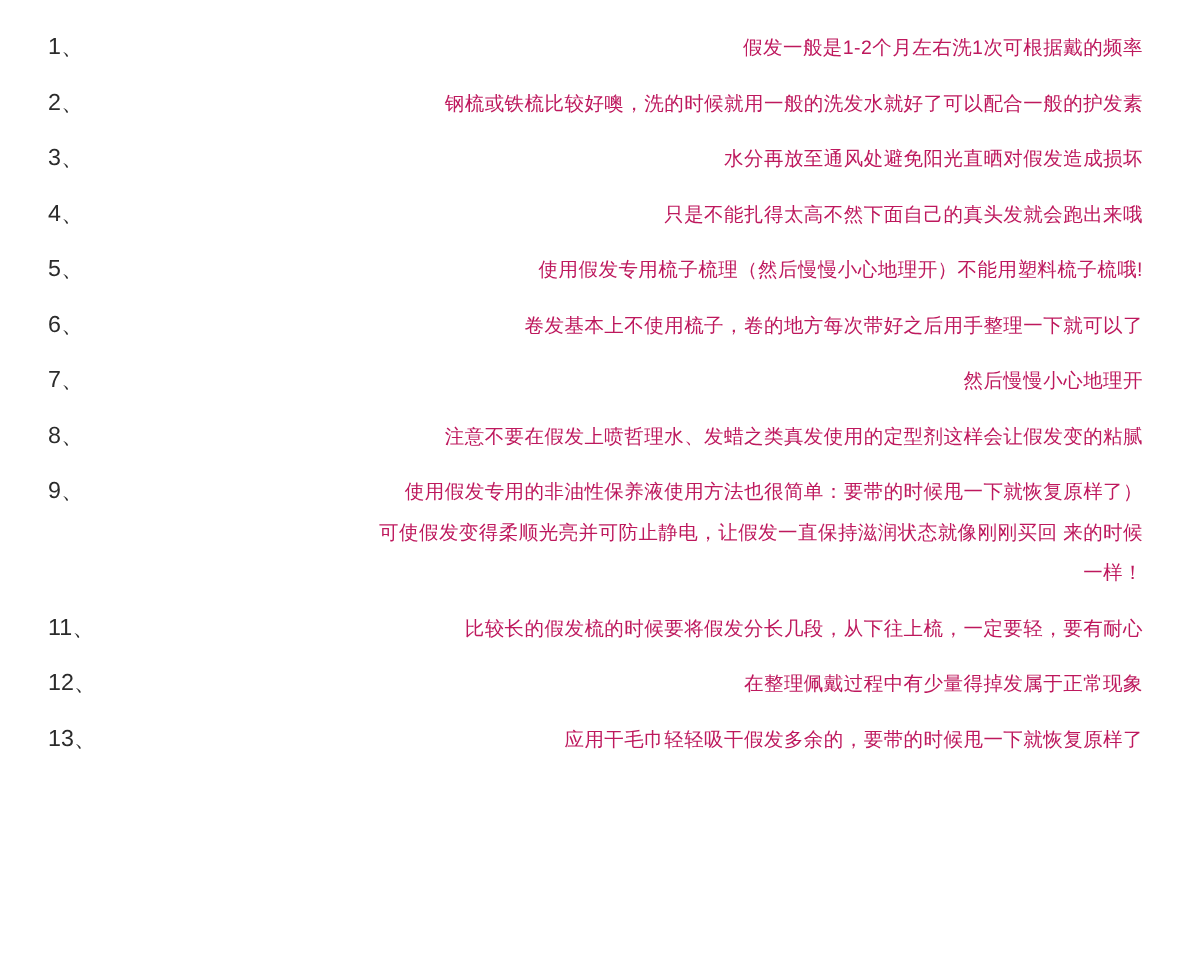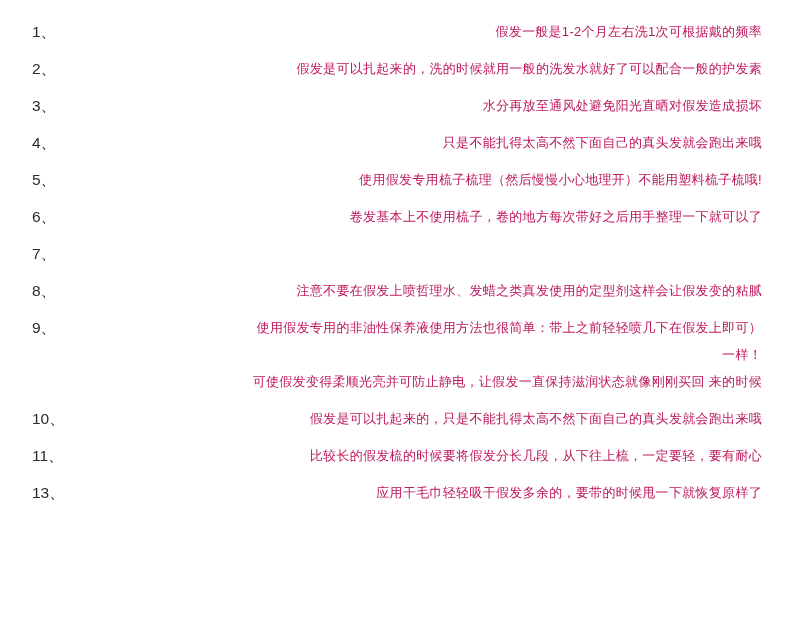--- a/index.html
+++ b/index.html
@@ -60,21 +60,21 @@
   <div class="item">
     <div class="num">1、</div>
     <div class="body-text">
       <span class="cont">假发一般是1-2个月左右洗1次可根据戴的频率</span>
     </div>
   </div>
 
   <div class="item">
     <div class="num">2、</div>
     <div class="body-text">
-      <span class="cont">假发是可以扎起来的，洗的时候就用一般的洗发水就好了可以配合一般的护发素</span>
+      <span class="cont">钢梳或铁梳比较好噢，洗的时候就用一般的洗发水就好了可以配合一般的护发素</span>
     </div>
   </div>
 
   <div class="item">
     <div class="num">3、</div>
     <div class="body-text">
       <span class="cont-indent">水分再放至通风处避免阳光直晒对假发造成损坏</span>
     </div>
   </div>
 
@@ -95,53 +95,54 @@
   <div class="item">
     <div class="num">6、</div>
     <div class="body-text">
       <span class="cont">卷发基本上不使用梳子，卷的地方每次带好之后用手整理一下就可以了</span>
     </div>
   </div>
 
   <div class="item">
     <div class="num">7、</div>
     <div class="body-text">
+      <span class="cont-indent">然后慢慢小心地理开</span>
     </div>
   </div>
 
   <div class="item">
     <div class="num">8、</div>
     <div class="body-text">
       <span class="cont">注意不要在假发上喷哲理水、发蜡之类真发使用的定型剂这样会让假发变的粘腻</span>
     </div>
   </div>
 
   <div class="item">
     <div class="num">9、</div>
     <div class="body-text">
-      <span class="cont">使用假发专用的非油性保养液使用方法也很简单：带上之前轻轻喷几下在假发上即可）</span>
+      <span class="cont">使用假发专用的非油性保养液使用方法也很简单：要带的时候甩一下就恢复原样了）</span>
+      <span class="cont-indent">可使假发变得柔顺光亮并可防止静电，让假发一直保持滋润状态就像刚刚买回 来的时候</span>
       <span class="cont-indent">一样！</span>
-      <span class="cont-indent">可使假发变得柔顺光亮并可防止静电，让假发一直保持滋润状态就像刚刚买回 来的时候</span>
     </div>
   </div>
 
-  <div class="item">
-    <div class="num">10、</div>
-    <div class="body-text">
-      <span class="cont">假发是可以扎起来的，只是不能扎得太高不然下面自己的真头发就会跑出来哦</span>
-    </div>
-  </div>
 
   <div class="item">
     <div class="num">11、</div>
     <div class="body-text">
       <span class="cont">比较长的假发梳的时候要将假发分长几段，从下往上梳，一定要轻，要有耐心</span>
     </div>
   </div>
 
+  <div class="item">
+    <div class="num">12、</div>
+    <div class="body-text">
+      <span class="cont">在整理佩戴过程中有少量得掉发属于正常现象</span>
+    </div>
+  </div>
 
   <div class="item">
     <div class="num">13、</div>
     <div class="body-text">
       <span class="cont">应用干毛巾轻轻吸干假发多余的，要带的时候甩一下就恢复原样了</span>
     </div>
   </div>
 
 </div>
 

